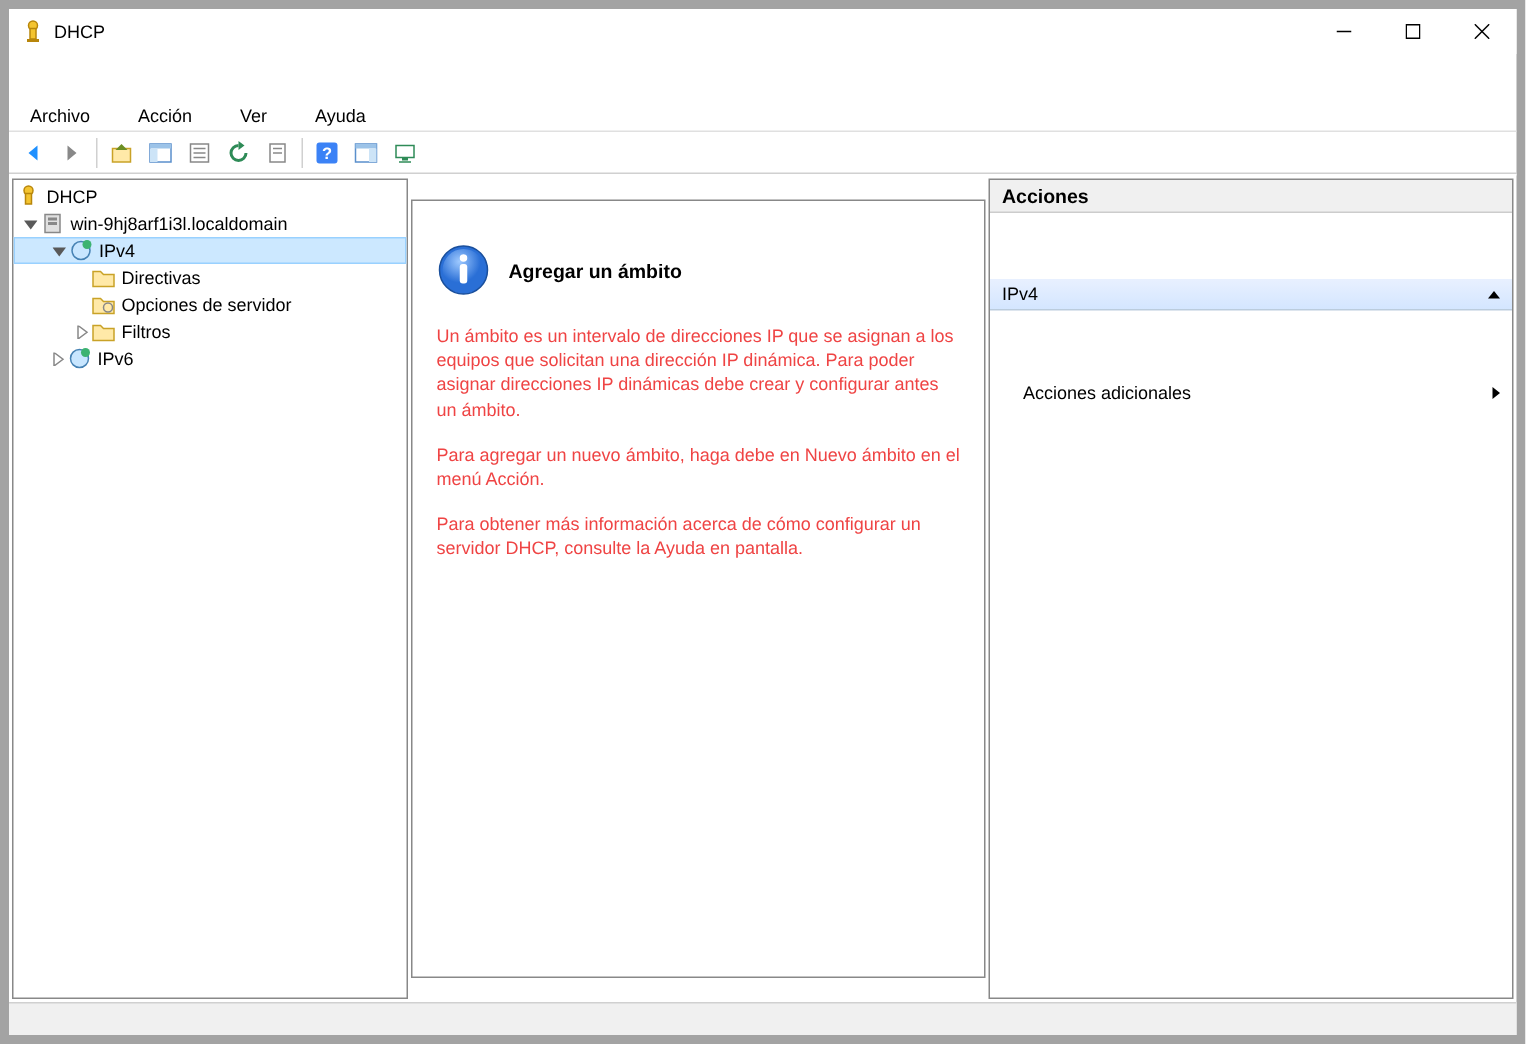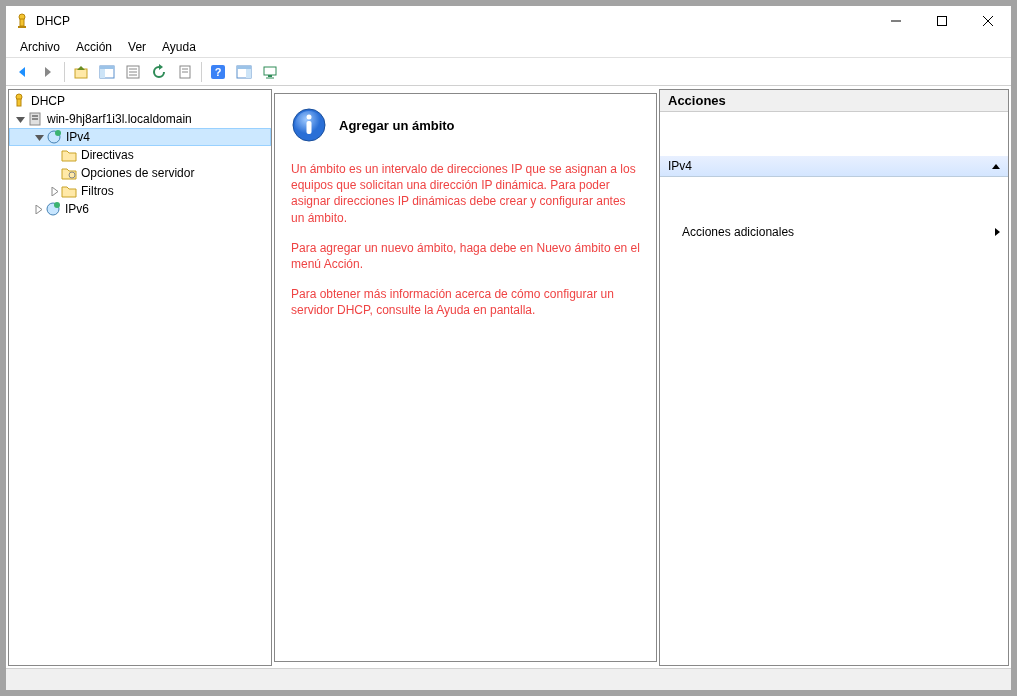--- a/index.html
+++ b/index.html
@@ -6,37 +6,37 @@
 body { margin: 0; padding: 0; background: #fff; font-size: 12px; overflow: hidden; }
 
 .window { width: 1017px; height: 696px; display: flex; flex-direction: column; border: 6px solid #a3a3a3; }
 
 .titlebar { height: 30px; display: flex; align-items: center; padding: 0 0 0 8px; background: #fff; }
 .titlebar .app-icon { width: 16px; height: 16px; margin-right: 6px; }
 .titlebar .title { font-size: 12px; }
 .titlebar .win-controls { margin-left: auto; display: flex; }
 .titlebar .win-btn { width: 46px; height: 30px; display: flex; align-items: center; justify-content: center; }
 
-.menubar { height: 22px; display: flex; align-items: center; padding: 0 6px; border-bottom: 1px solid #e0e0e0; gap: 0; }
+.menubar { height: 22px; display: flex; align-items: center; padding: 0 6px; border-bottom: 1px solid #e0e0e0; gap: 16px; margin-top: 30px; }
 .menubar .menu-item { padding: 2px 8px; font-size: 12px; }
 
 .toolbar { height: 28px; display: flex; align-items: center; padding: 2px 4px; border-bottom: 1px solid #d0d0d0; gap: 2px; }
 .toolbar .tb-btn { width: 24px; height: 22px; display: flex; align-items: center; justify-content: center; border: 1px solid transparent; }
 .toolbar .tb-sep { width: 1px; height: 20px; background: #d0d0d0; margin: 0 2px; }
 
 .content { flex: 1; display: flex; border-top: 1px solid #fff; }
 
 .tree-panel { width: 264px; border: 1px solid #888; margin: 2px; background: #fff; overflow: auto; padding: 2px 0; }
 .tree-node { display: flex; align-items: center; height: 18px; padding: 0 2px; white-space: nowrap; }
 .tree-node.selected { background: #cce8ff; border: 1px solid #99d1ff; padding: 0 1px; }
 .tree-expander { width: 14px; height: 14px; display: flex; align-items: center; justify-content: center; color: #666; cursor: pointer; }
 .tree-icon { width: 16px; height: 16px; margin-right: 4px; display: flex; align-items: center; justify-content: center; }
 .tree-label { font-size: 12px; }
 
-.main-panel { flex: 1; border: 1px solid #888; margin: 6px 0; background: #fff; padding: 13px 16px; overflow: auto; }
+.main-panel { flex: 1; border: 1px solid #888; margin: 16px 0; background: #fff; padding: 28px 16px; overflow: auto; }
 .main-header { display: flex; align-items: center; gap: 12px; margin-bottom: 18px; }
 .info-icon-big { width: 36px; height: 36px; flex-shrink: 0; }
 .main-title { font-weight: bold; font-size: 13px; }
 .main-body p { margin: 0 0 14px 0; font-size: 12px; line-height: 1.35; color: #ef4444; }
 
 .actions-panel { width: 350px; border: 1px solid #888; margin: 2px; background: #fff; display: flex; flex-direction: column; gap: 44px; }
 .actions-header { background: #f0f0f0; border-bottom: 1px solid #ccc; padding: 3px 8px; font-weight: bold; font-size: 13px; }
 .actions-section { background: linear-gradient(to bottom,#e8f0ff,#d4e6ff); padding: 3px 8px; font-size: 12px; display: flex; align-items: center; justify-content: space-between; border-bottom: 1px solid #bcd; }
 .actions-item { padding: 4px 8px 4px 22px; font-size: 12px; display: flex; align-items: center; justify-content: space-between; }
 

